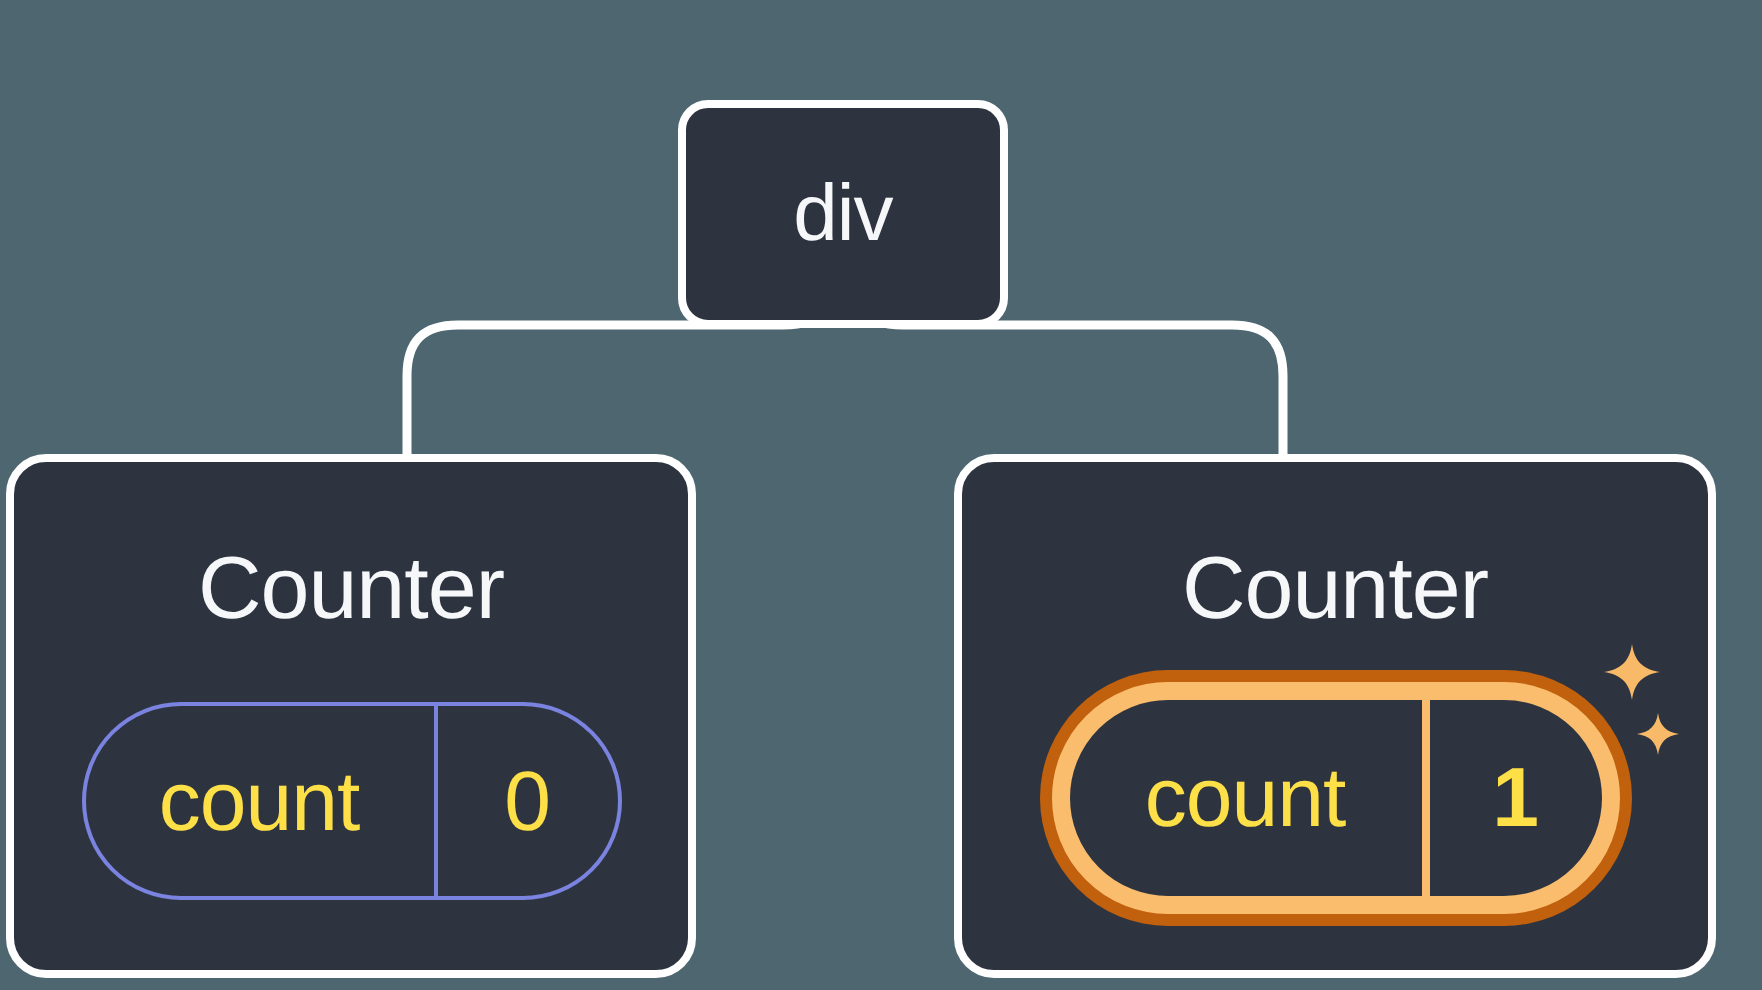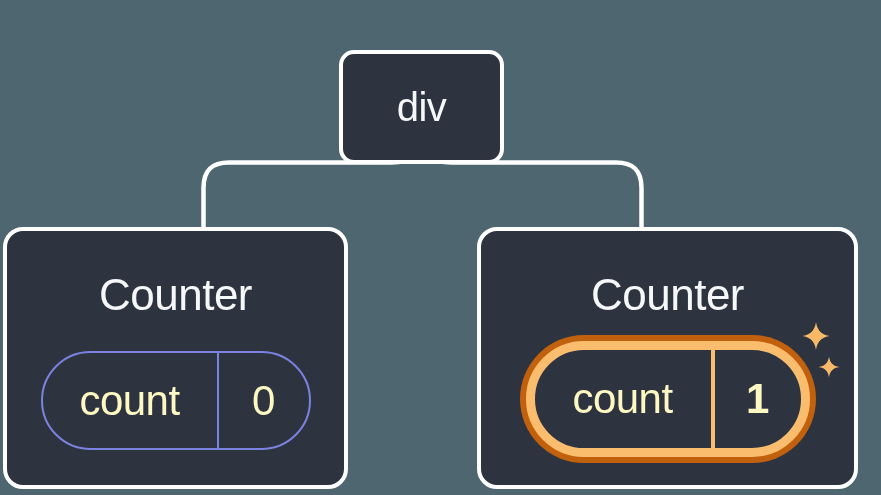--- a/index.html
+++ b/index.html
@@ -42,21 +42,21 @@
   }
   .pill{
     display:flex;align-items:stretch;
     box-sizing:border-box;
     border-radius:999px;
     overflow:hidden;
   }
   .pill .cell{
     display:flex;align-items:center;justify-content:center;
     box-sizing:border-box;
-    color:#fef9c3;font-size:42px;letter-spacing:-0.5px;
+    color:#fde047;font-size:42px;letter-spacing:-0.5px;
   }
   .pill-plain{
     margin-top:32px;
     width:270px;height:99px;
     border:2.5px solid #7a83e0;
   }
   .pill-plain .cell-key{width:176px;border-right:2.5px solid #7a83e0;}
   .pill-plain .cell-val{flex:1;}
   .pill-highlight{
     margin-top:22px;

